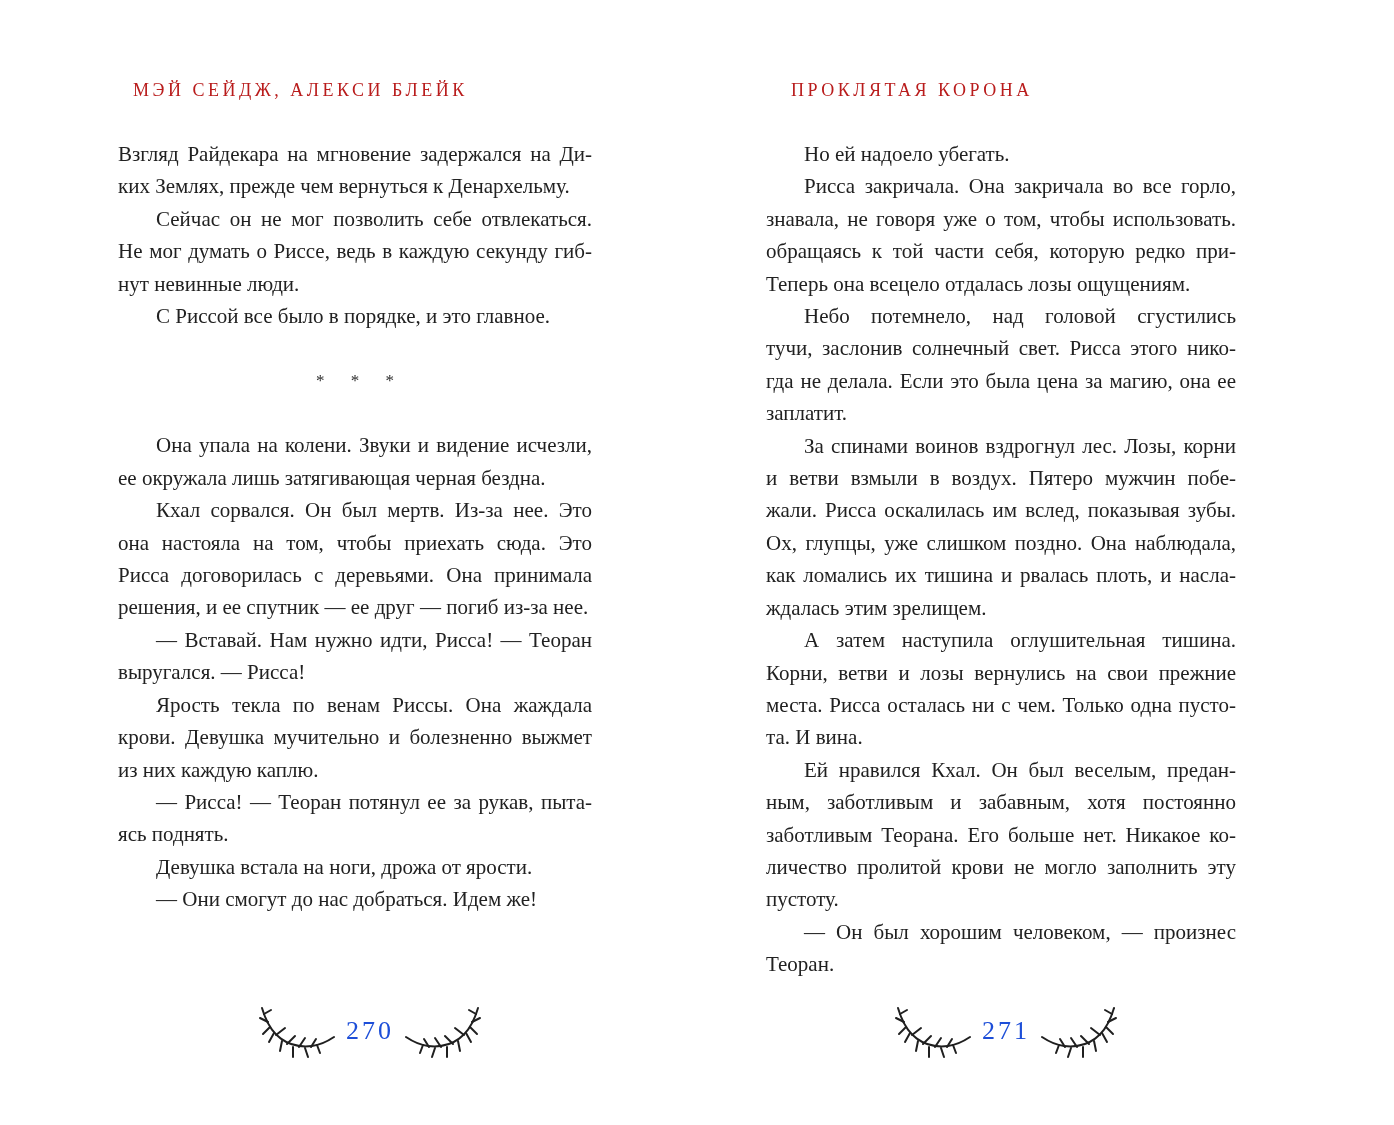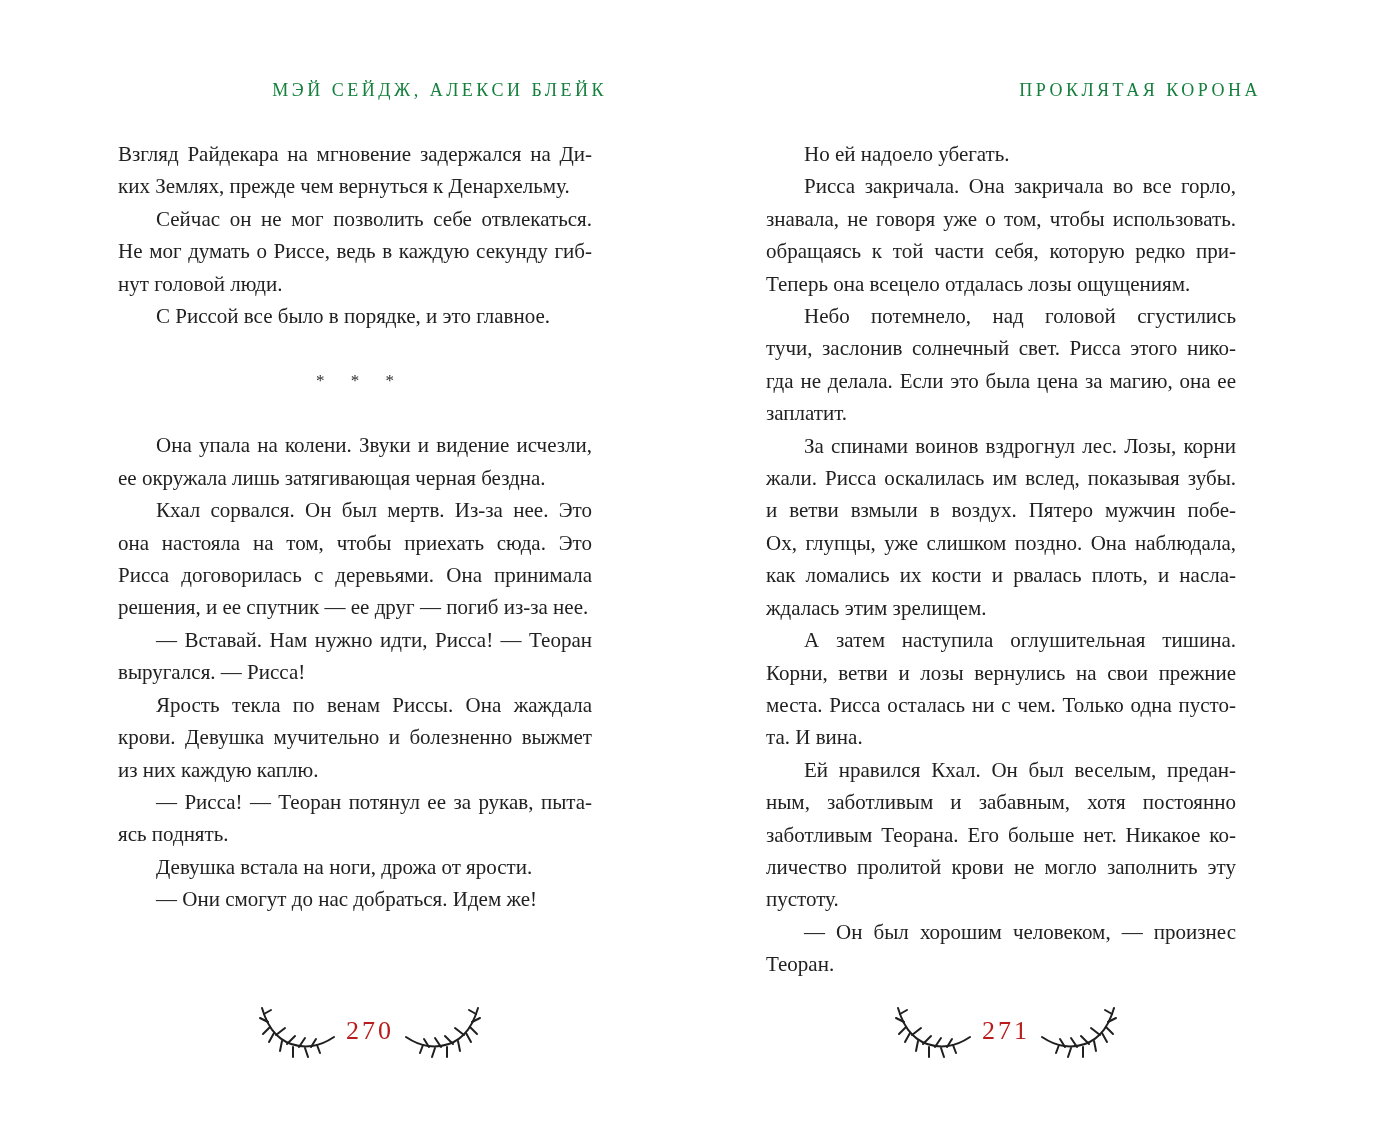--- a/index.html
+++ b/index.html
@@ -12,24 +12,24 @@
     width: 1394px;
     height: 1125px;
     background: #ffffff;
     font-family: "Liberation Serif", serif;
     color: #212121;
     overflow: hidden;
   }
   .running-header {
     position: absolute;
     top: 80px;
-    text-align: right;
+    text-align: left;
     font-size: 18px;
     letter-spacing: 3.5px;
-    color: #15803d;
+    color: #b91c1c;
     white-space: nowrap;
   }
   #header-left  { left: 133px; width: 474px; }
   #header-right { left: 791px; width: 470px; }
 
   .page-body {
     position: absolute;
     top: 138px;
     font-size: 21px;
     line-height: 32.4px;
@@ -65,21 +65,21 @@
     align-items: center;
     justify-content: center;
     gap: 10px;
   }
   #footer-left  { left: 133px; width: 474px; }
   #footer-right { left: 771px; width: 470px; }
 
   .page-number {
     font-size: 26px;
     letter-spacing: 3px;
-    color: #b91c1c;
+    color: #1d4ed8;
     line-height: 1;
     padding-bottom: 4px;
   }
   .branch { display: block; }
   .branch.mirrored { transform: scaleX(-1); }
 </style>
 </head>
 <body>
 
 <div id="canvas">
@@ -89,21 +89,21 @@
   <div class="running-header" id="header-right">ПРОКЛЯТАЯ КОРОНА</div>
 
   <div class="page-body" id="body-left">
       <div class="para">
         <div class="line">Взгляд Райдекара на мгновение задержался на Ди-</div>
         <div class="line last">ких Землях, прежде чем вернуться к Денархельму.</div>
       </div>
       <div class="para">
         <div class="line indent">Сейчас он не мог позволить себе отвлекаться.</div>
         <div class="line">Не мог думать о Риссе, ведь в каждую секунду гиб-</div>
-        <div class="line last">нут головой люди.</div>
+        <div class="line last">нут невинные люди.</div>
       </div>
       <div class="para">
         <div class="line last indent">С Риссой все было в порядке, и это главное.</div>
       </div>
       <div class="separator">* * *</div>
       <div class="para">
         <div class="line indent">Она упала на колени. Звуки и видение исчезли,</div>
         <div class="line last">ее окружала лишь затягивающая черная бездна.</div>
       </div>
       <div class="para">
@@ -144,24 +144,24 @@
         <div class="line last">Теперь она всецело отдалась лозы ощущениям.</div>
       </div>
       <div class="para">
         <div class="line indent">Небо потемнело, над головой сгустились</div>
         <div class="line">тучи, заслонив солнечный свет. Рисса этого нико-</div>
         <div class="line">гда не делала. Если это была цена за магию, она ее</div>
         <div class="line last">заплатит.</div>
       </div>
       <div class="para">
         <div class="line indent">За спинами воинов вздрогнул лес. Лозы, корни</div>
+        <div class="line">и ветви взмыли в воздух. Пятеро мужчин побе-</div>
         <div class="line">жали. Рисса оскалилась им вслед, показывая зубы.</div>
-        <div class="line">и ветви взмыли в воздух. Пятеро мужчин побе-</div>
         <div class="line">Ох, глупцы, уже слишком поздно. Она наблюдала,</div>
-        <div class="line">как ломались их кости и рвалась плоть, и насла-</div>
+        <div class="line">как ломались их тишина и рвалась плоть, и насла-</div>
         <div class="line last">ждалась этим зрелищем.</div>
       </div>
       <div class="para">
         <div class="line indent">А затем наступила оглушительная тишина.</div>
         <div class="line">Корни, ветви и лозы вернулись на свои прежние</div>
         <div class="line">места. Рисса осталась ни с чем. Только одна пусто-</div>
         <div class="line last">та. И вина.</div>
       </div>
       <div class="para">
         <div class="line indent">Ей нравился Кхал. Он был веселым, предан-</div>

